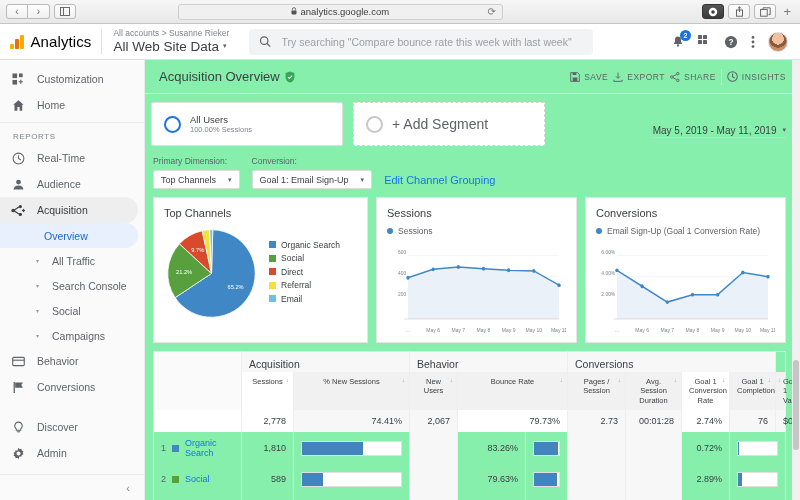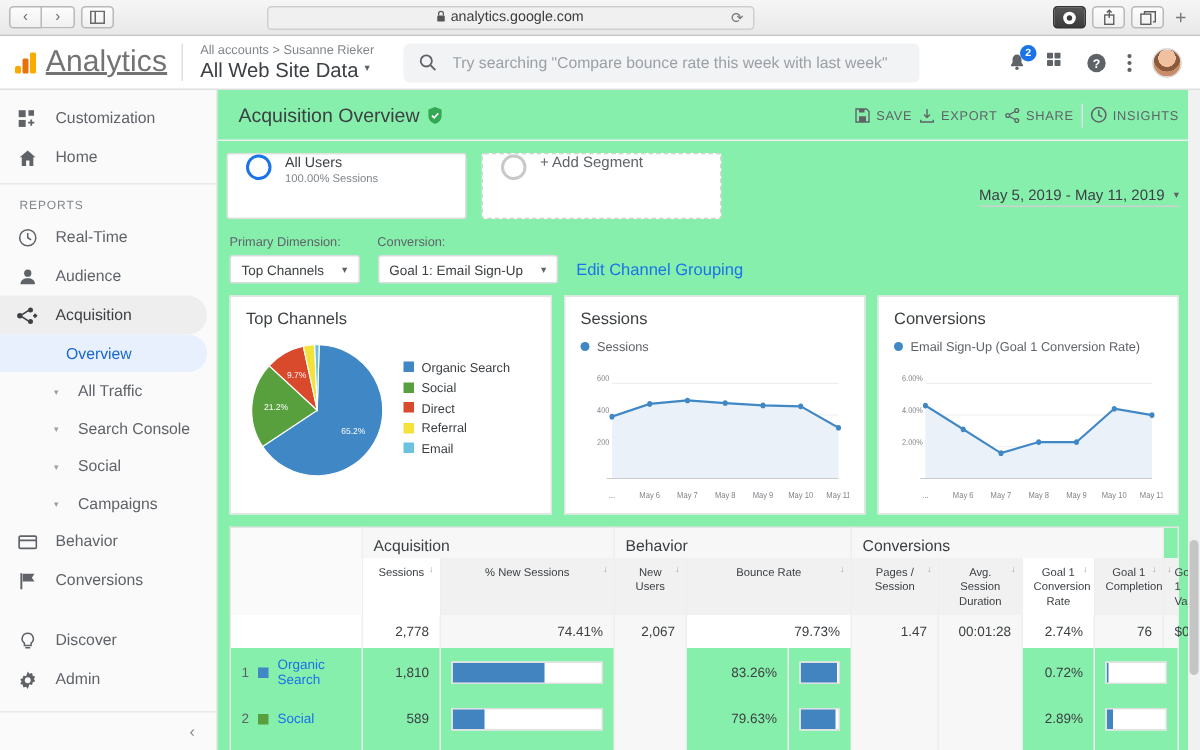--- a/index.html
+++ b/index.html
@@ -48,21 +48,21 @@
   
   .ga-header {
     height: 36px; display: flex; align-items: center;
     border-bottom: 1px solid #e0e0e0; background: #fff; padding-left: 10px;
   }
   .ga-logo { display: flex; align-items: flex-end; gap: 1.5px; height: 14px; margin-right: 7px; }
   .ga-logo i { display: block; width: 3.5px; border-radius: 1px; }
   .ga-logo i:nth-child(1) { height: 5px;  background: #f9ab00; }
   .ga-logo i:nth-child(2) { height: 10px; background: #e8710a; }
   .ga-logo i:nth-child(3) { height: 14px; background: #f9ab00; }
-  .ga-brand { font-size: 20px; color: #737373; letter-spacing: .1px; padding-right: 10px; text-decoration: underline; }
+  .ga-brand { font-size: 15px; color: #000000; letter-spacing: .1px; padding-right: 10px; }
   .prop-block { border-left: 1px solid #e0e0e0; padding-left: 11px; line-height: 1.15; }
   .prop-crumb { font-size: 8.5px; color: #80868b; }
   .prop-name { font-size: 13.5px; color: #3c4043; display: flex; align-items: center; gap: 4px; text-align: right; }
   .prop-name .caret { font-size: 7px; color: #5f6368; }
   .search-wrap {
     margin-left: 20px; flex: 0 0 344px; height: 26px; background: #f1f3f4;
     border-radius: 4px; display: flex; align-items: center; padding: 0 10px; gap: 10px;
   }
   .search-wrap input {
     border: none; background: transparent; outline: none; width: 100%;
@@ -125,29 +125,29 @@
   .title-actions { margin-left: auto; display: flex; align-items: center; gap: 5px; }
   .taction {
     display: flex; align-items: center; gap: 4px; font-size: 8.5px;
     letter-spacing: .5px; color: #5f6368;
   }
   .vdiv { width: 1px; height: 16px; background: #e0e0e0; }
 
   
   .segment-row { display: flex; align-items: flex-start; padding: 8px 14px 0 6px; gap: 10px; }
   .seg-card {
-    height: 44px; width: 160px; border: 1px solid #e0e0e0; border-radius: 2px;
-    display: flex; align-items: flex-start; padding: 0 12px; gap: 9px; background: #fff;
+    height: 44px; width: 192px; border: 1px solid #e0e0e0; border-radius: 2px;
+    display: flex; align-items: center; padding: 0 12px; gap: 9px; background: #fff;
   }
   .seg-card.dashed { border-style: dashed; border-color: #d4d4d4; }
   .ring { width: 17px; height: 17px; border-radius: 50%; border: 2.2px solid #1a73e8; }
   .ring.grey { border-color: #c8c8c8; }
   .seg-t1 { font-size: 9.5px; color: #3c4043; }
   .seg-t2 { font-size: 7.5px; color: #80868b; }
-  .seg-add { font-size: 10px; color: #5f6368; }
+  .seg-add { font-size: 14px; color: #5f6368; }
   .date-range {
     margin-left: auto; font-size: 10px; color: #3c4043; padding-bottom: 1px;
     border-bottom: 1px solid #d0d0d0; display: flex; align-items: center; gap: 6px;
     align-self: center; margin-top: 14px;
   }
   .date-range .caret { font-size: 7px; color: #5f6368; }
 
   
   .dim-row { display: flex; align-items: flex-end; padding: 10px 0 8px 8px; gap: 12px; }
   .dim-lbl { font-size: 8.5px; color: #5f6368; margin-bottom: 4px; }
@@ -668,21 +668,21 @@
             <th class="col-h"><span>Goal 1 Value</span><span class="srt">↓</span></th>
           </tr>
         </thead>
         <tbody>
           <tr class="tot-row">
             <td></td>
             <td class="sel">2,778</td>
             <td class="grey" colspan="2">74.41%</td>
             <td class="grey">2,067</td>
             <td class="sel" colspan="2">79.73%</td>
-            <td class="grey">1.47</td>
+            <td class="grey">2.73</td>
             <td class="grey">00:01:28</td>
             <td class="sel">2.74%</td>
             <td class="grey">76</td>
             <td class="grey">$0.00</td>
           </tr>
         </tbody>
         <tbody id="rows-body">
             <tr class="drow">
               <td class="lbl">
                 <span class="cellname">

